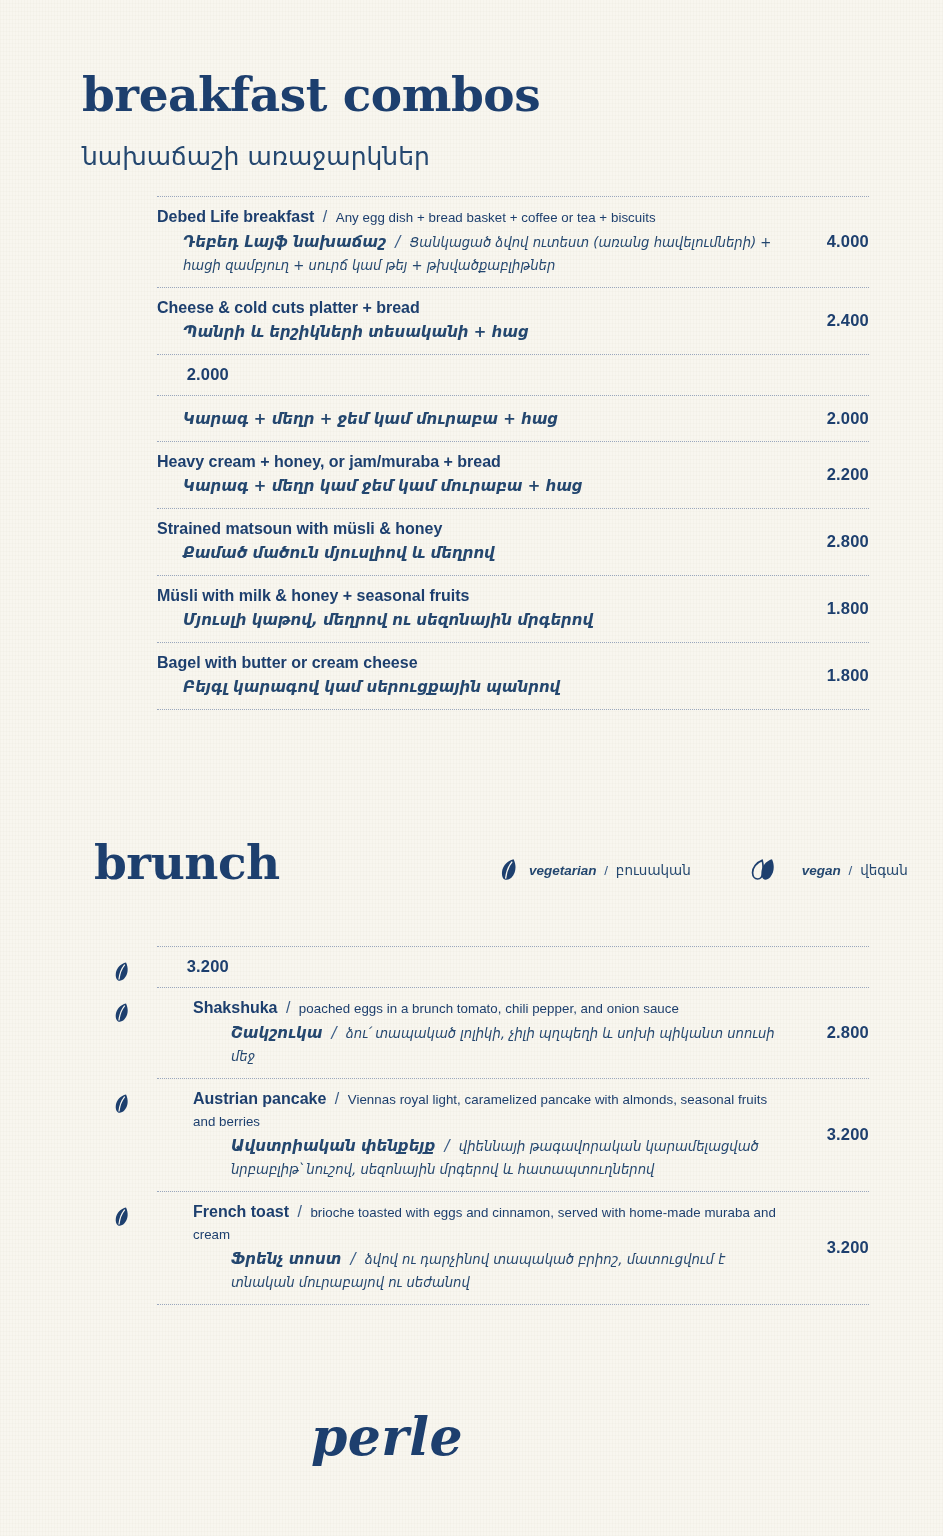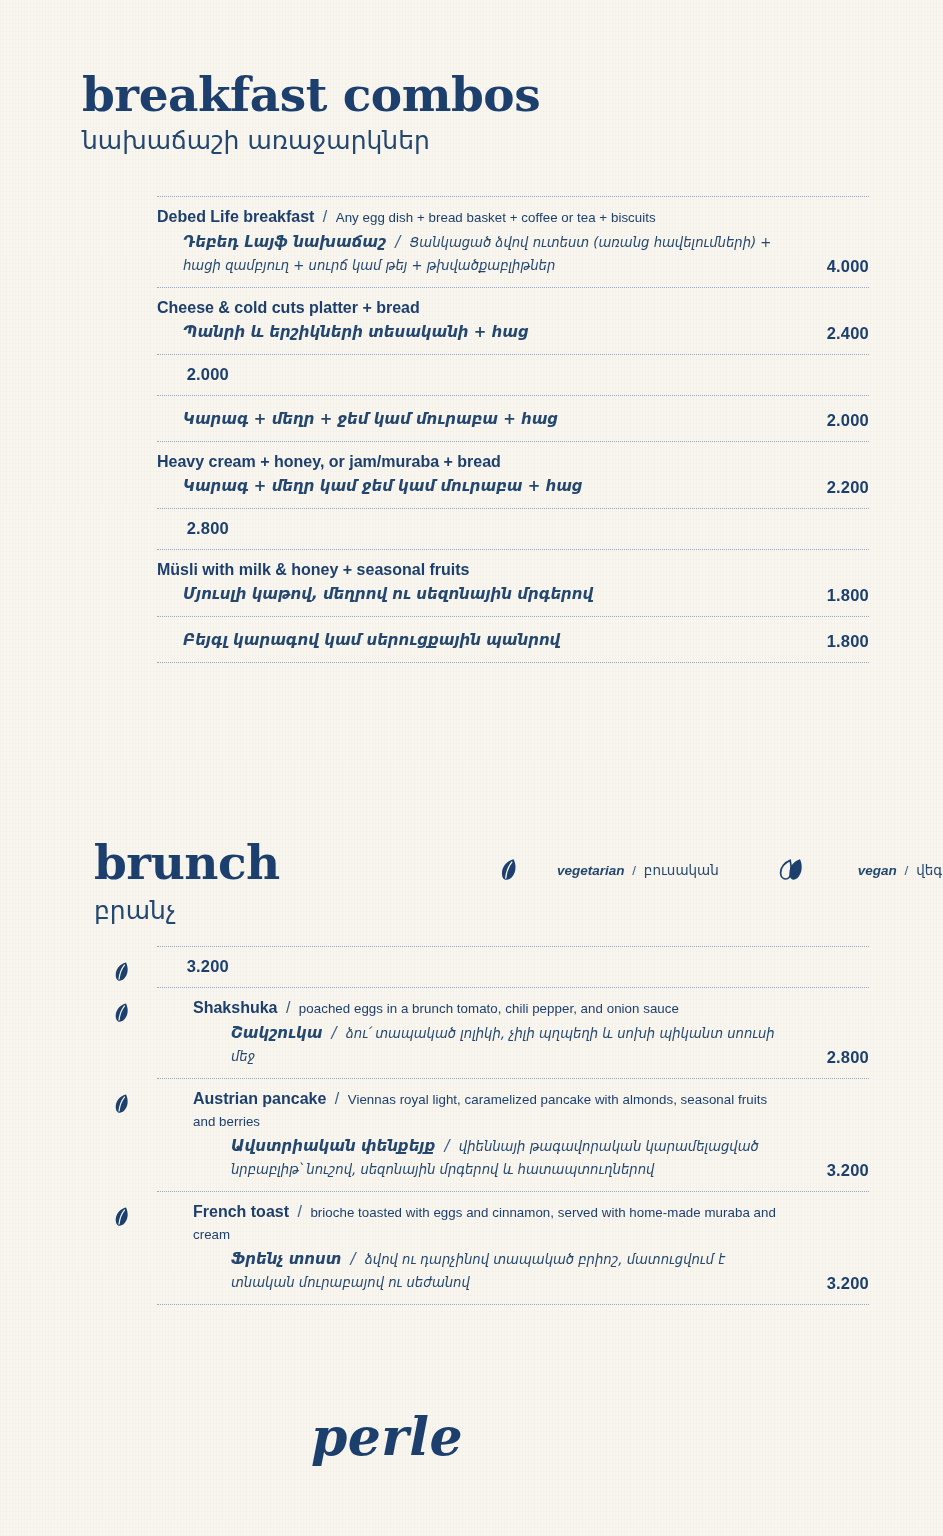--- a/index.html
+++ b/index.html
@@ -40,36 +40,36 @@
     letter-spacing: -0.5px;
   }
   .head-hy {
     font-family: "DejaVu Sans", sans-serif;
     color: #24476f;
     font-weight: 400;
   }
 
   #breakfast-head { position:absolute; top:68px; left:0; }
   #breakfast-head .head-en { font-size: 47px; line-height: 54px; }
-  #breakfast-head .head-hy { font-size: 25px; line-height: 34px; margin-top: 2px; }
+  #breakfast-head .head-hy { font-size: 25px; line-height: 34px; margin-top: 18px; }
 
   #brunch-head { position:absolute; top:836px; left:12px; }
   #brunch-head .head-en { font-size: 47px; line-height: 54px; }
   #brunch-head .head-hy { font-size: 25px; line-height: 34px; margin-top: 4px; }
 
   
   .legend {
     position: absolute;
     top: 858px;
     left: 500px;
     display: flex;
     align-items: center;
     gap: 60px;
   }
-  .legend-entry { display:flex; align-items:center;gap:28px; }
+  .legend-entry { display:flex; align-items:center; }
   .legend-entry .lg-text {
     font-size: 13.5px;
     color: #24476f;
     margin-left: 12px;
     white-space: nowrap;
   }
   .legend-entry .lg-text .en { font-style: italic; font-weight: 700; }
   .legend-entry .lg-text .hy { font-family: "DejaVu Sans", sans-serif; }
   .legend-entry.vegan .lg-text { margin-left: 26px; }
 
@@ -78,21 +78,21 @@
   #breakfast-list { top: 196px; }
   #brunch-list { top: 946px; }
 
   .menu-row {
     border-top: 1px dotted #9aa7bd;
     padding: 9px 0 10px 0;
     position: relative;
   }
   .menu-row:last-child { border-bottom: 1px dotted #9aa7bd; }
 
-  .row-inner { display: flex; align-items: flex-end; }
+  .row-inner { display: flex; align-items: center; }
   .row-body { flex: 1 1 auto; min-width: 0; padding-right: 16px; }
   .price {
     flex: 0 0 auto;
     font-size: 16.5px;
     font-weight: 700;
     color: #1d3f6e;
     text-align: right;
     width: 72px;
     letter-spacing: 0.2px;
     line-height: 21px;
@@ -200,45 +200,49 @@
         <div class="row-inner">
           <div class="row-body">
             <div class="line-en">Heavy cream + honey, or jam/muraba + bread</div>
             <div class="line-hy">Կարագ + մեղր կամ ջեմ կամ մուրաբա + հաց</div>
           </div>
           <div class="price">2.200</div>
         </div>
       </div>
       <div class="menu-row">
         <div class="row-inner">
+          <div class="row-body">
+            <div class="line-en">Strained matsoun with müsli &amp; honey</div>
+            <div class="line-hy">Քամած մածուն մյուսլիով և մեղրով</div>
+          </div>
           <div class="price">2.800</div>
         </div>
       </div>
       <div class="menu-row">
         <div class="row-inner">
           <div class="row-body">
             <div class="line-en">Müsli with milk &amp; honey + seasonal fruits</div>
             <div class="line-hy">Մյուսլի կաթով, մեղրով ու սեզոնային մրգերով</div>
           </div>
           <div class="price">1.800</div>
         </div>
       </div>
       <div class="menu-row">
         <div class="row-inner">
           <div class="row-body">
+            <div class="line-en">Bagel with butter or cream cheese</div>
             <div class="line-hy">Բեյգլ կարագով կամ սերուցքային պանրով</div>
           </div>
           <div class="price">1.800</div>
         </div>
       </div>
     </div>
 
   <div class="section-head" id="brunch-head">
     <div class="head-en">brunch</div>
-    <div class="head-hy">բրանչ</div>
   </div>
 
   <div class="legend">
     <div class="legend-entry vegetarian">
       <span>
         <svg width="17" height="23" viewBox="0 0 17 23">
           <path d="M13.6 1.2 C16.6 7.2 16.2 14.6 11.6 19.4 C9.6 21.5 6.4 22.6 4.3 21.3 C2.2 20.0 1.6 16.6 2.1 13.2 C3.0 7.5 7.6 2.6 13.6 1.2 Z" fill="#1d3f6e"></path>
           <path d="M12.2 3.6 C8.6 8.0 6.3 13.6 5.6 20.6" stroke="#f8f6ef" stroke-width="1.3" fill="none"></path>
         </svg>
       </span>

